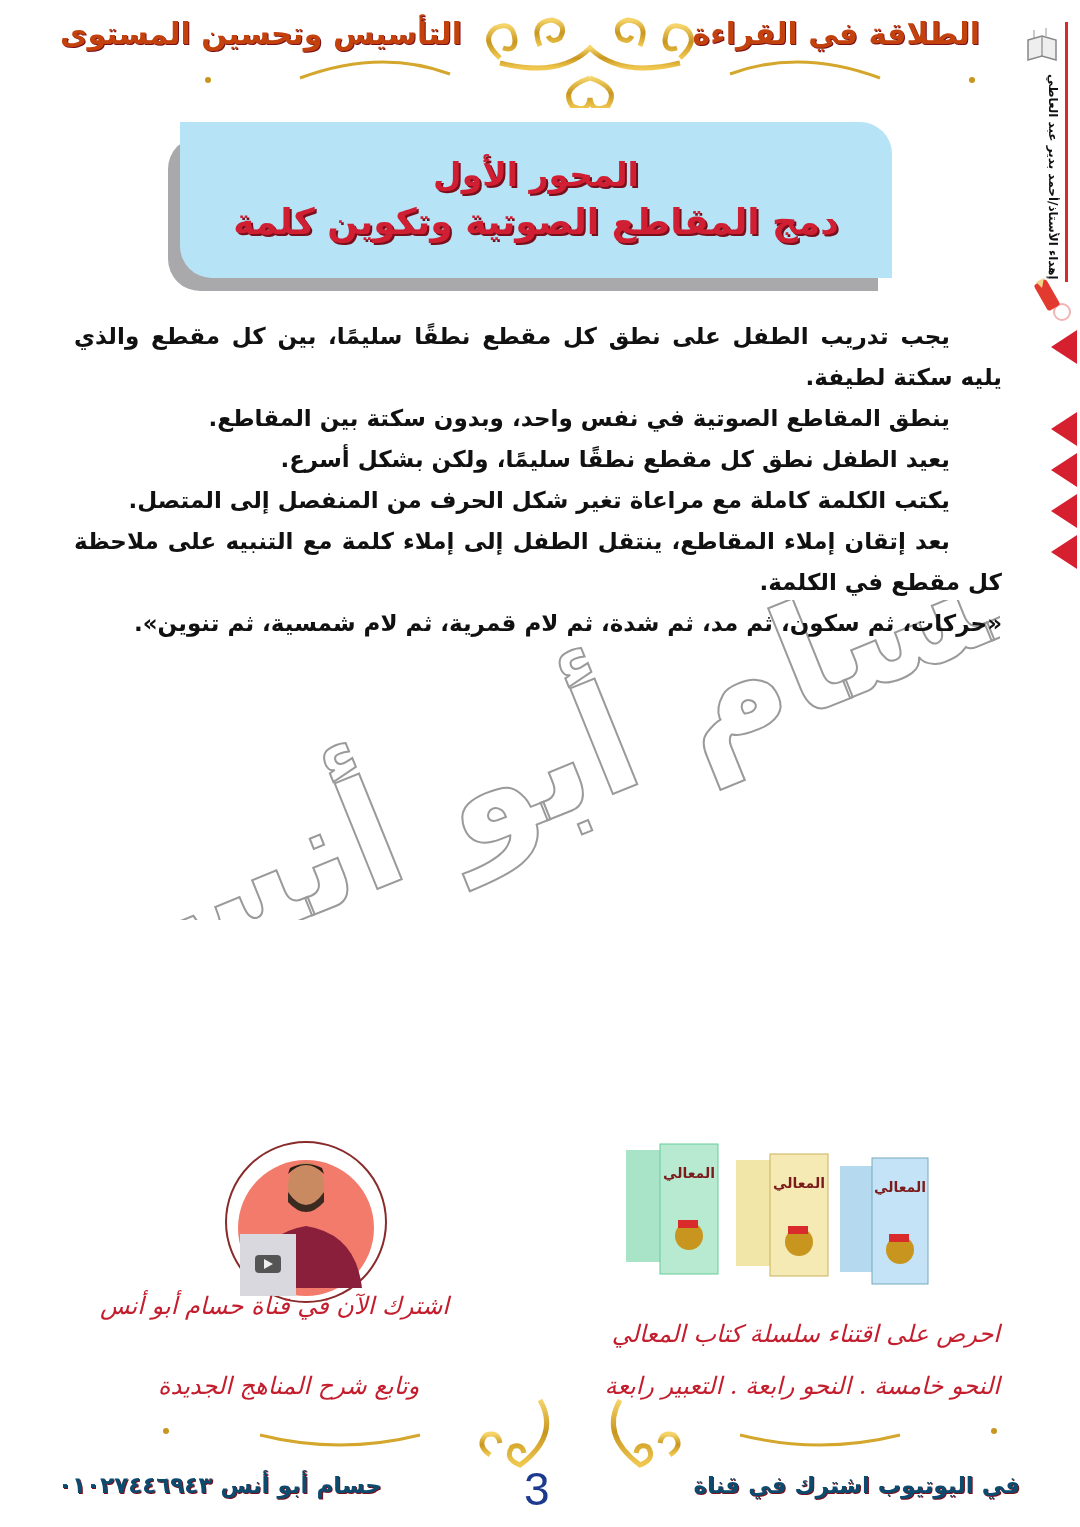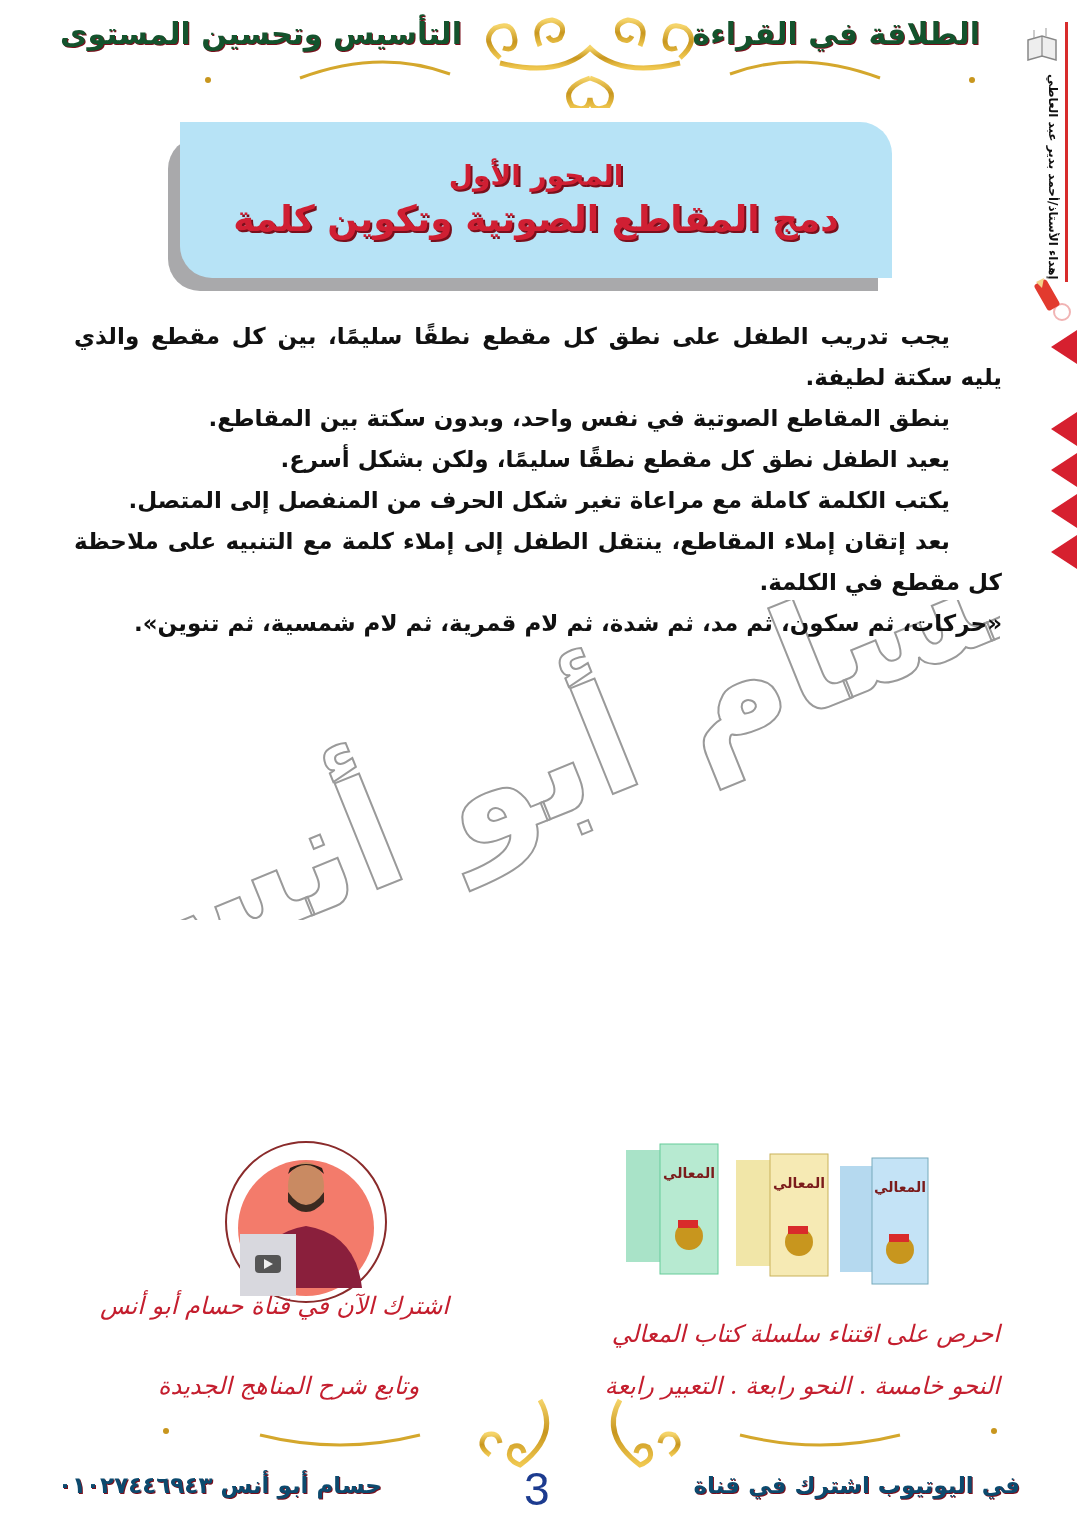--- a/index.html
+++ b/index.html
@@ -1,21 +1,21 @@
 <!DOCTYPE html>
 <html lang="ar" dir="rtl"><head>
 <meta charset="utf-8">
 <style>
   * { box-sizing: border-box; margin: 0; padding: 0; }
   html, body { width: 1080px; height: 1527px; background: #ffffff; overflow: hidden; }
   body { position: relative; font-family: "DejaVu Sans", sans-serif; color: #111; }
 
   
   .header-title {
-    position: absolute; top: 16px; font-weight: bold; color: #14532d;
+    position: absolute; top: 16px; font-weight: bold; color: #c2410c;
     font-size: 30px; white-space: nowrap; text-shadow: 1px 1px 0 #7a0f1c;
     font-family: "DejaVu Sans", sans-serif;
   }
   .header-right { right: 100px; }
   .header-left  { left: 60px; }
 
   .ornament { position: absolute; }
   .ornament svg { display: block; }
   .orn-top { left: 200px; top: 8px; width: 780px; height: 100px; }
   .orn-bottom { left: 160px; top: 1395px; width: 840px; height: 80px; }
@@ -40,21 +40,21 @@
   }
   .title-box {
     position: absolute; left: 180px; top: 122px; width: 712px; height: 156px;
     background: #b7e3f6; border-radius: 0 32px 0 32px;
     display: flex; flex-direction: column; align-items: center; justify-content: center;
   }
   .title-line {
     color: #d01f33; font-weight: bold; text-shadow: 2px 2px 0 #7a0f1c;
     white-space: nowrap; line-height: 1.35;
   }
-  .title-line1 { font-size: 28px; }
+  .title-line1 { font-size: 33px; }
   .title-line2 { font-size: 36px; }
 
   
   .content {
     position: absolute; right: 78px; left: 74px; top: 316px;
     font-size: 23px; font-weight: bold; line-height: 41px; text-align: justify;
   }
   .item { position: relative; padding-right: 0; }
   .item-text { display: block; text-indent: 52px; }
   .bullet {

